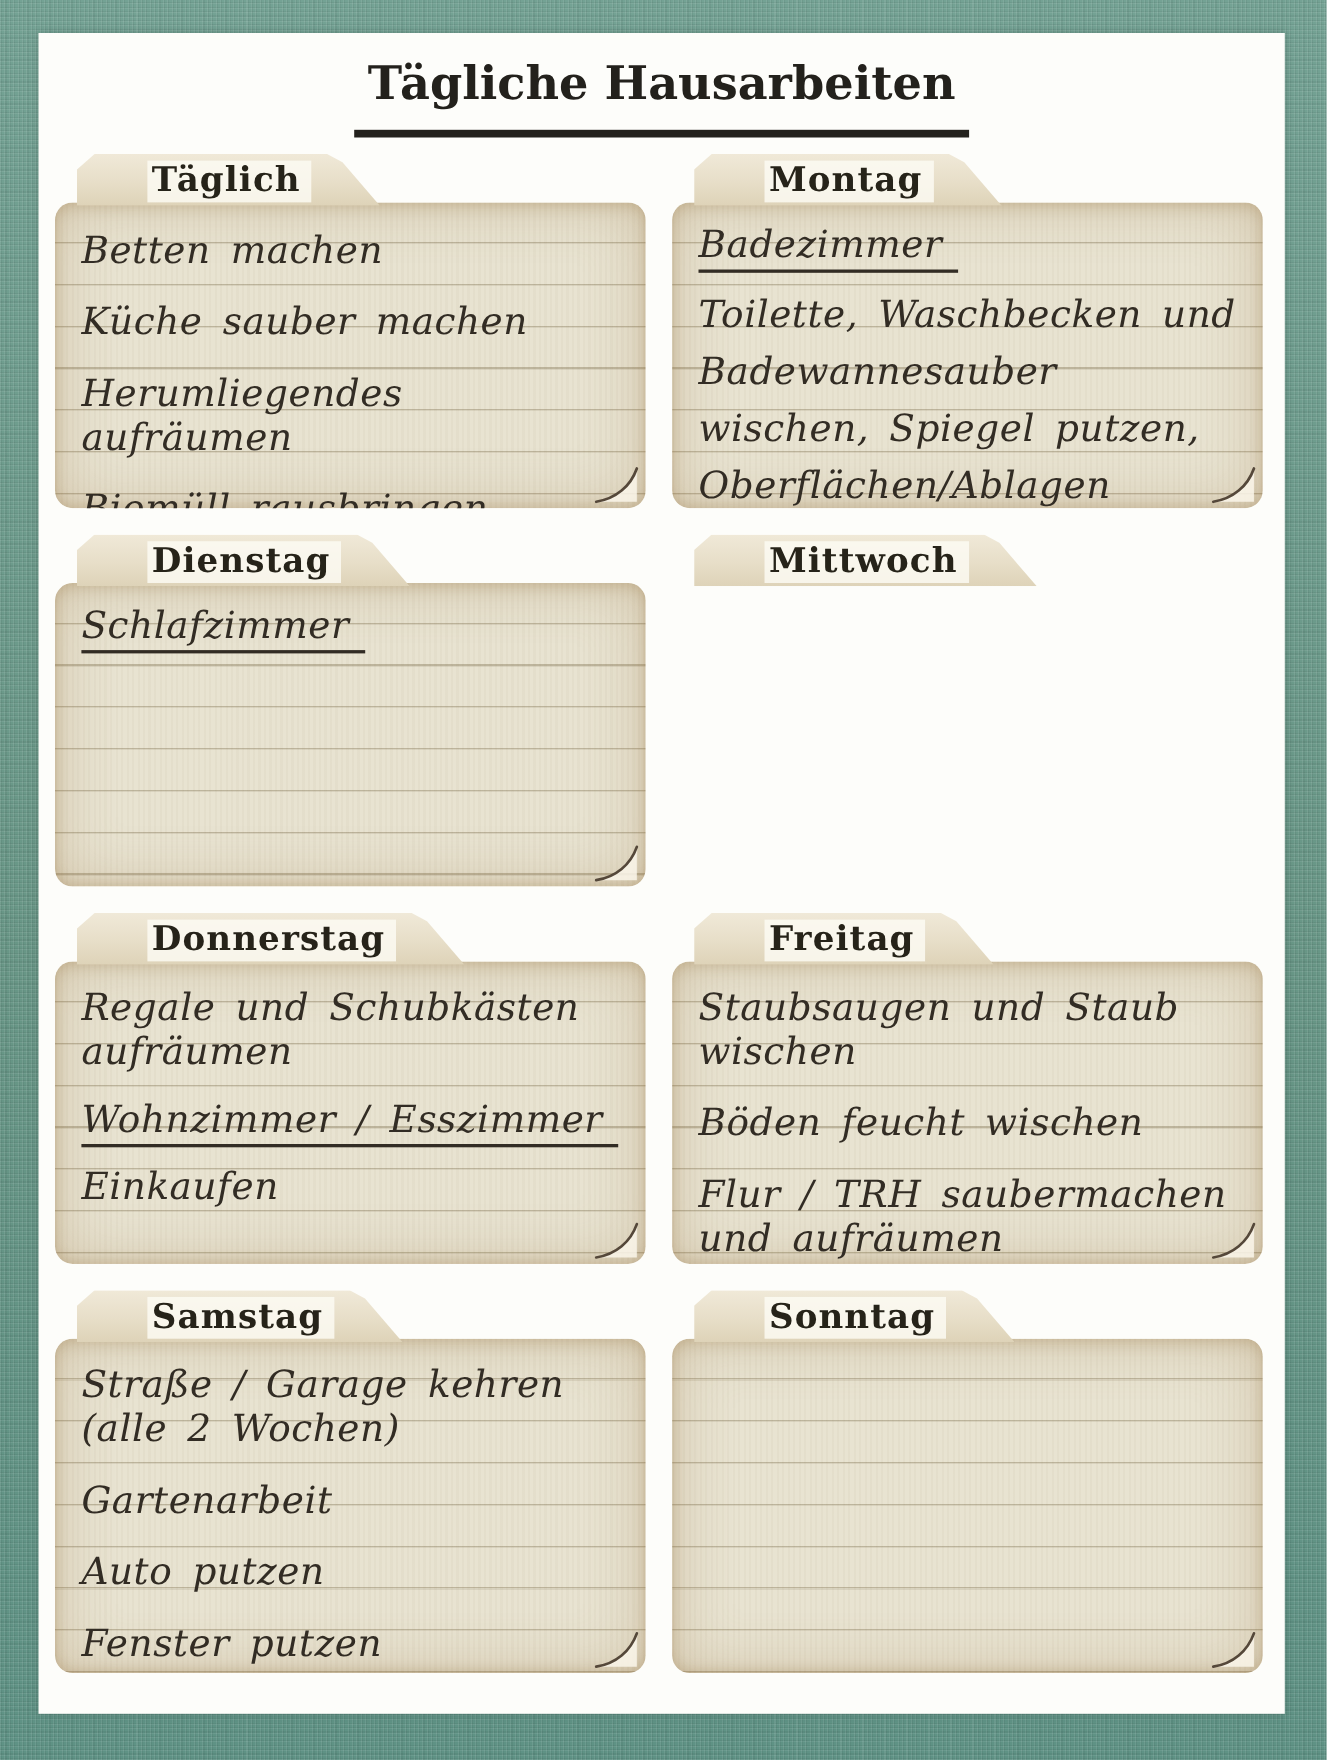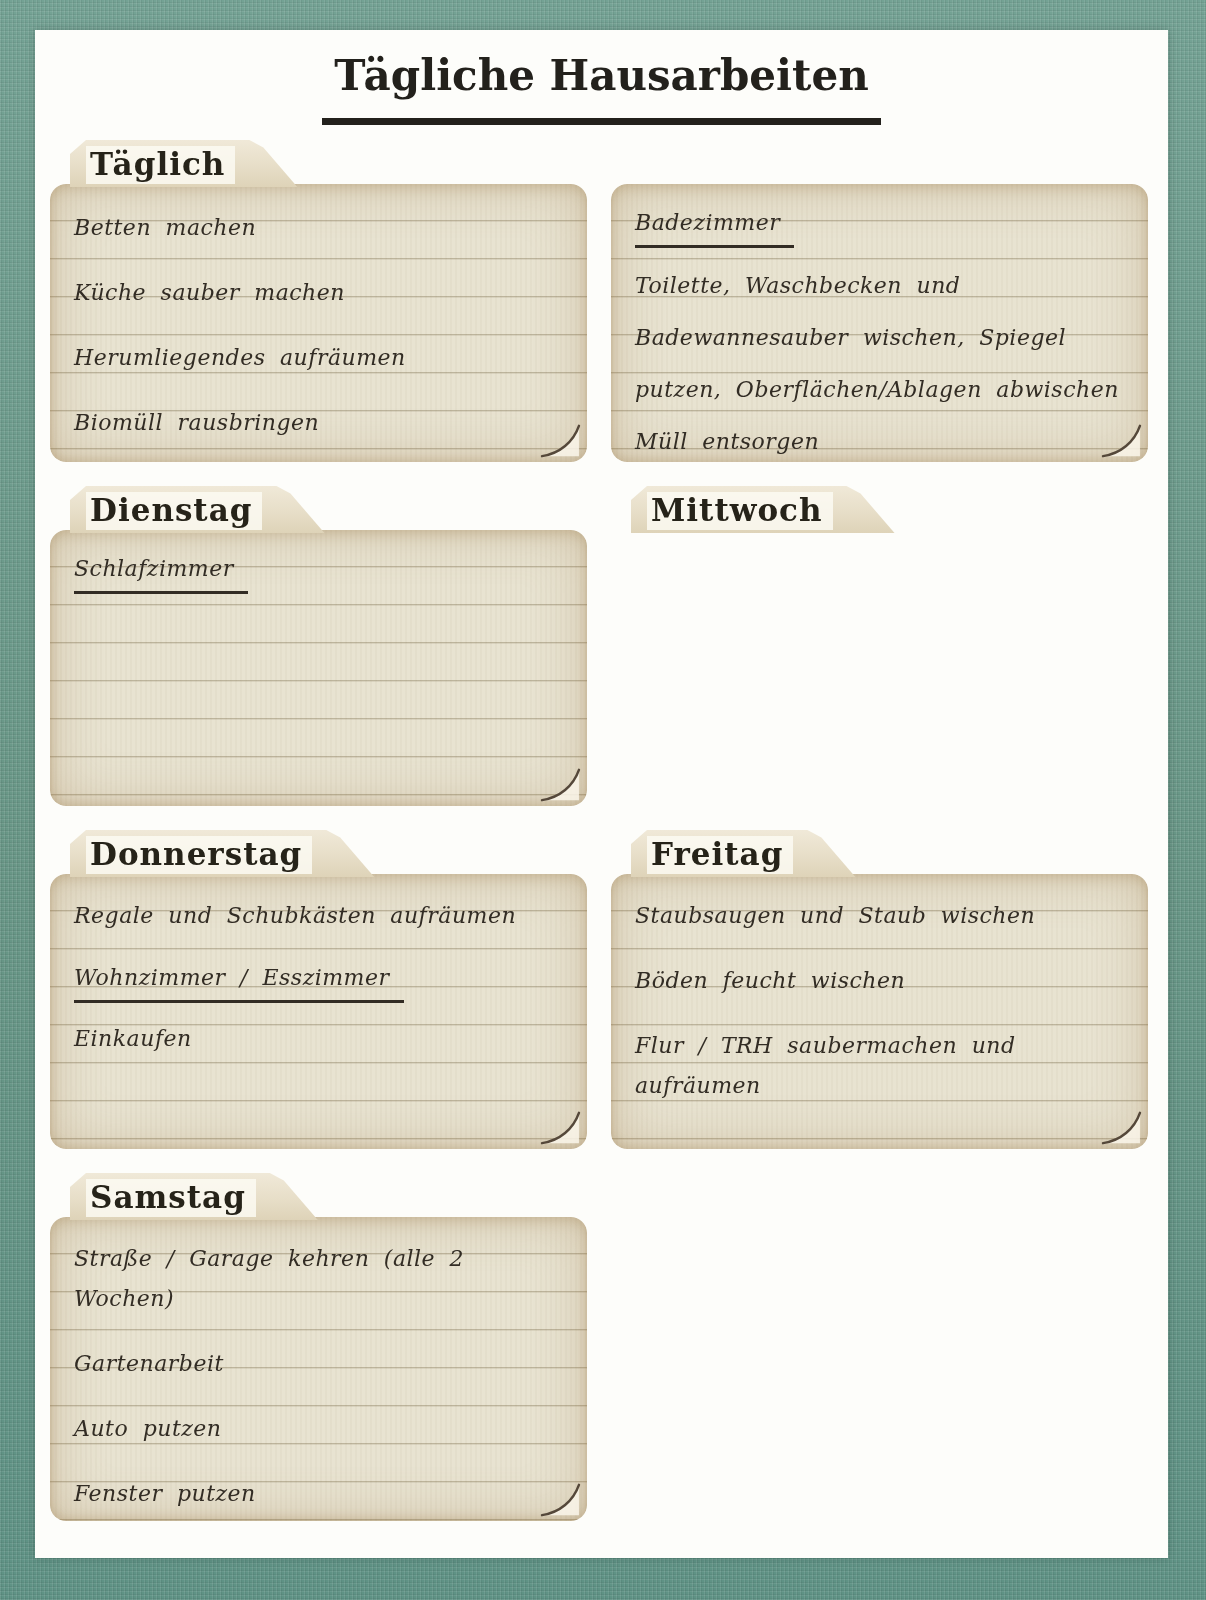--- a/index.html
+++ b/index.html
@@ -49,39 +49,40 @@
     position: absolute; top: 0; left: 20px; z-index: 2;
     height: 47px; padding: 7px 62px 0 16px;
     background: linear-gradient(180deg, #f0e9d8 0%, #e7dec8 55%, #ded3b8 100%);
     clip-path: polygon(0 100%, 0 30%, 16px 0, calc(100% - 48px) 0, calc(100% - 34px) 16%, 100% 100%);
   }
   .tab-label {
     font-weight: 700; font-size: 31px; line-height: 34px;
     letter-spacing: 1px; color: #262319;
     background: rgba(253,251,244,0.82);
     padding: 0 10px 2px 4px;
+    margin-left: 48px;
   }
 
   .card-body {
     position: absolute; left: 0; right: 0; top: 44px; bottom: 0;
     border-radius: 16px;
     background-color: #e8e3d1;
     background-image:
       repeating-linear-gradient(90deg, rgba(120,100,60,0.04) 0 2px, transparent 2px 5px),
       repeating-linear-gradient(180deg, transparent 0 36px, rgba(146,134,104,0.5) 36px 37px, rgba(146,134,104,0.18) 37px 38px);
     box-shadow:
       inset 0 0 52px rgba(151,117,65,0.30),
       inset 0 5px 12px rgba(151,117,65,0.22),
       inset 0 -4px 10px rgba(151,117,65,0.18);
     padding: 22px 20px 0 24px;
     overflow: hidden;
   }
 
   .entry {
-    font-style: italic; font-size: 22px; color: #322c24;
+    font-style: italic; font-size: 34px; color: #322c24;
     letter-spacing: 0.5px; word-spacing: 7px;
   }
   .single { line-height: 40px; margin: 0 0 25px 0; }
   .para   { line-height: 52px; margin: 0; }
   .head   {
     display: table; line-height: 34px;
     border-bottom: 3px solid #322c24;
     padding: 0 14px 5px 0; margin: 0 0 12px 0;
   }
   .gap-md { margin-top: 16px; }
@@ -116,20 +117,23 @@
         <div class="entry single">Herumliegendes aufräumen</div>
         <div class="entry single">Biomüll rausbringen</div>
         <svg class="curl" viewBox="0 0 44 38">
           <path d="M42 3 C36 20, 22 32, 3 35 L42 35 Z" fill="rgba(250,246,234,0.85)"></path>
           <path d="M42 3 C36 20, 22 32, 3 35" fill="none" stroke="#55483a" stroke-width="2.6" stroke-linecap="round"></path>
         </svg>
       </div>
     </div>
 
     <div class="card card-montag">
+      <div class="tab">
+        <span class="tab-label">Montag</span>
+      </div>
       <div class="card-body">
         <div class="entry head">Badezimmer</div>
         <div class="entry para">Toilette, Waschbecken und Badewannesauber wischen, Spiegel putzen, Oberflächen/Ablagen abwischen Müll entsorgen</div>
 
         <svg class="curl" viewBox="0 0 44 38">
           <path d="M42 3 C36 20, 22 32, 3 35 L42 35 Z" fill="rgba(250,246,234,0.85)"></path>
           <path d="M42 3 C36 20, 22 32, 3 35" fill="none" stroke="#55483a" stroke-width="2.6" stroke-linecap="round"></path>
         </svg>
       </div>
     </div>
@@ -193,15 +197,26 @@
         <div class="entry single">Gartenarbeit</div>
         <div class="entry single">Auto putzen</div>
         <div class="entry single">Fenster putzen</div>
         <svg class="curl" viewBox="0 0 44 38">
           <path d="M42 3 C36 20, 22 32, 3 35 L42 35 Z" fill="rgba(250,246,234,0.85)"></path>
           <path d="M42 3 C36 20, 22 32, 3 35" fill="none" stroke="#55483a" stroke-width="2.6" stroke-linecap="round"></path>
         </svg>
       </div>
     </div>
 
+    <div class="card card-sonntag">
+      <div class="tab">
+        <span class="tab-label">Sonntag</span>
+      </div>
+      <div class="card-body">
+        <svg class="curl" viewBox="0 0 44 38">
+          <path d="M42 3 C36 20, 22 32, 3 35 L42 35 Z" fill="rgba(250,246,234,0.85)"></path>
+          <path d="M42 3 C36 20, 22 32, 3 35" fill="none" stroke="#55483a" stroke-width="2.6" stroke-linecap="round"></path>
+        </svg>
+      </div>
+    </div>
 
   </div>
 </div>
 
 </body></html>

